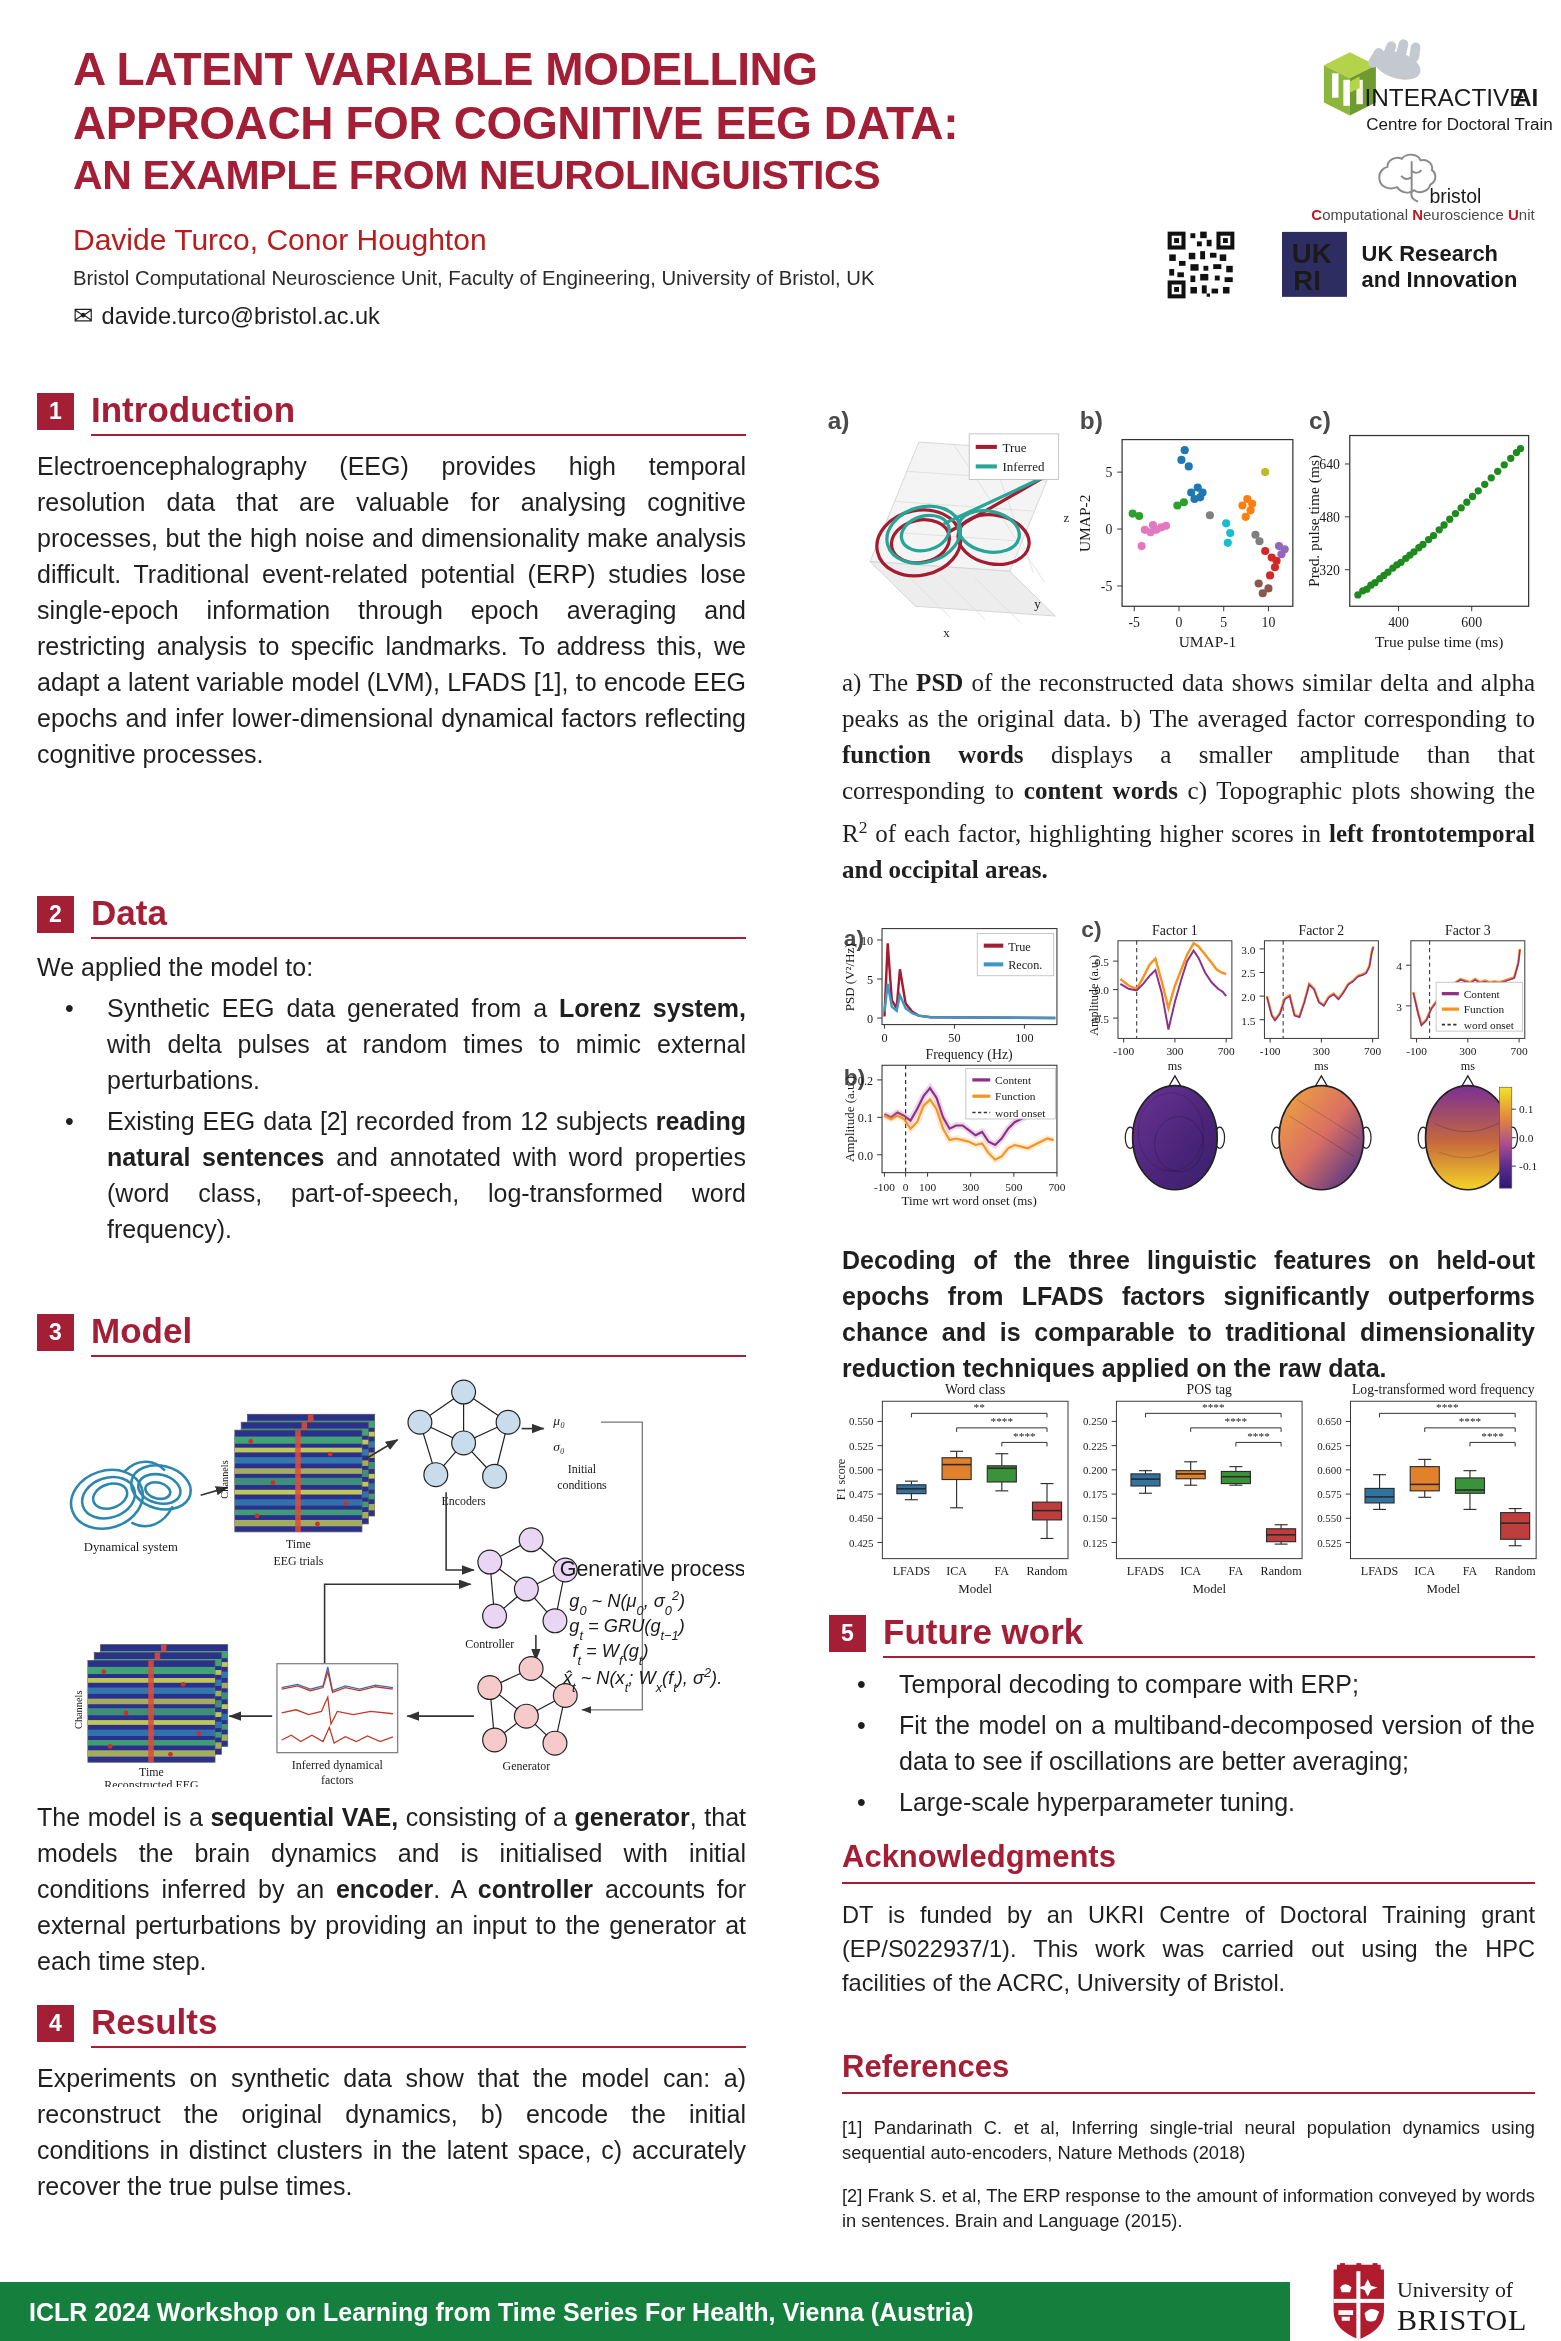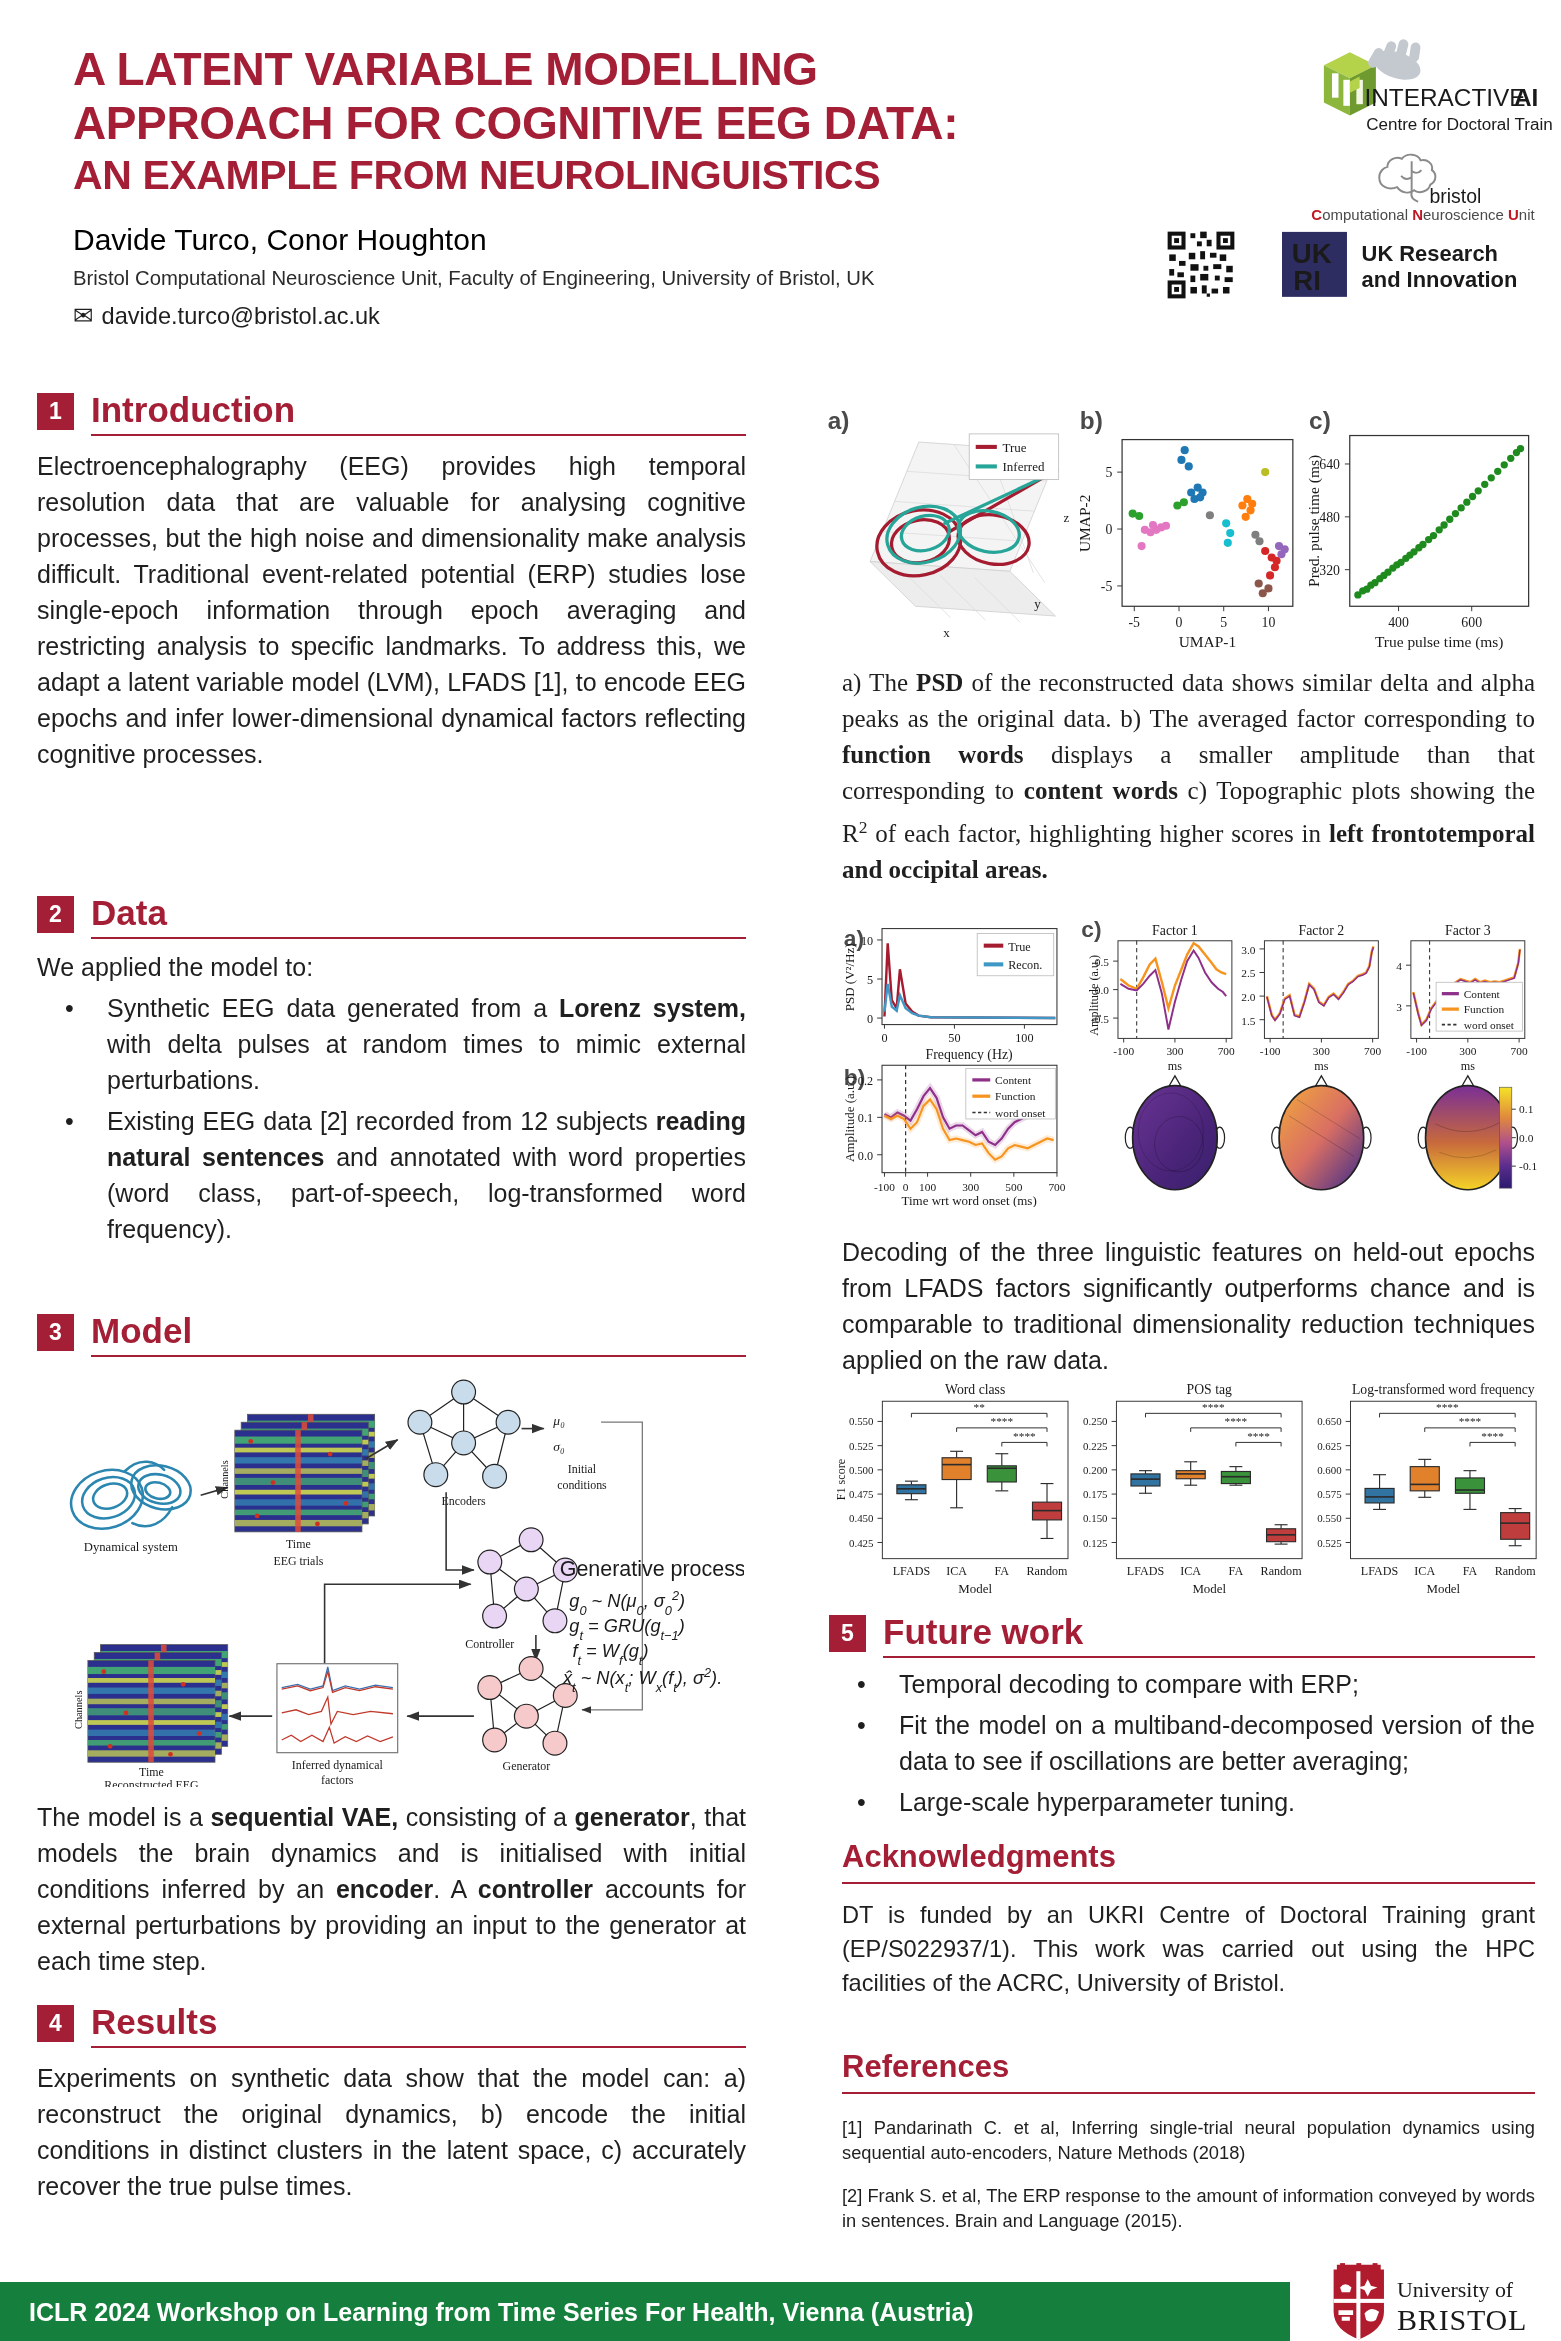--- a/index.html
+++ b/index.html
@@ -1,21 +1,21 @@
 <!DOCTYPE html>
 <html style="font-size:13px"><head>
 <meta charset="utf-8">
 <style>
   html,body{margin:0;padding:0;background:#9a9a9a;}
   #poster{position:relative;width:1561px;height:2342px;background:#ffffff;overflow:hidden;
           font-family:"Liberation Sans",sans-serif;color:#1f1f1f;}
   
   .title-line{color:#a41e35;font-weight:bold;font-size:46px;line-height:54px;letter-spacing:-0.4px;}
   .title-line.small{font-size:41px;line-height:50px;}
-  .authors{font-size:30px;color:#000000;margin-top:23px;}
+  .authors{font-size:30px;color:#b91c1c;margin-top:23px;}
   .affil{font-size:20.3px;color:#2b2b2b;margin-top:9.8px;}
   .email{font-size:23.6px;color:#1f1f1f;margin-top:11.4px;}
   .email .env{font-size:24.4px;margin-right:8.1px;}
   
   .sec{position:absolute;width:709px;}
   .sec-head{position:relative;padding-left:54px;margin-bottom:8.1px;}
   .sec-num{position:absolute;left:0;top:3.3px;width:37px;height:37px;background:#a41e35;color:#fff;
            font-size:23px;font-weight:bold;display:flex;align-items:center;justify-content:center;}
   .sec-title{color:#a41e35;font-size:35px;font-weight:bold;line-height:39px;}
   .sec-rule{height:2.4px;background:#a41e35;margin-top:4.9px;}
@@ -731,21 +731,21 @@
           </g>
         <text x="858" y="257" font-size="14">0.1</text>
         <text x="858" y="292" font-size="14">0.0</text>
         <text x="858" y="327" font-size="14">-0.1</text>
         <text x="808" y="287" font-size="15" text-anchor="middle" transform="rotate(-90 808 287) translate(-182,82)">Explained variance ratio</text>
       </g>
     </svg>
   </div>
 
   <div style="position:absolute;left:842px;top:1230px;width:693px;">
-    <p class="body-p" style="margin-top:4px;">Decoding of the three linguistic features on held-out epochs from LFADS factors significantly outperforms chance and is comparable to traditional dimensionality reduction techniques applied on the raw data.</p>
+    <p class="body-p" style="margin-top:12px;font-weight:bold;">Decoding of the three linguistic features on held-out epochs from LFADS factors significantly outperforms chance and is comparable to traditional dimensionality reduction techniques applied on the raw data.</p>
   </div>
 
   <div class="figwrap" style="left:825px;top:1373px;">
     <svg width="712" height="226" viewBox="0 0 880 280">
 
       <g>
         <text x="185" y="26" font-size="17" text-anchor="middle">Word class</text>
         <rect x="70" y="35" width="230" height="195" fill="#fff" stroke="#333" stroke-width="1.2"></rect>
         <g class="tick">
             <line x1="64" y1="60" x2="70" y2="60"></line>

